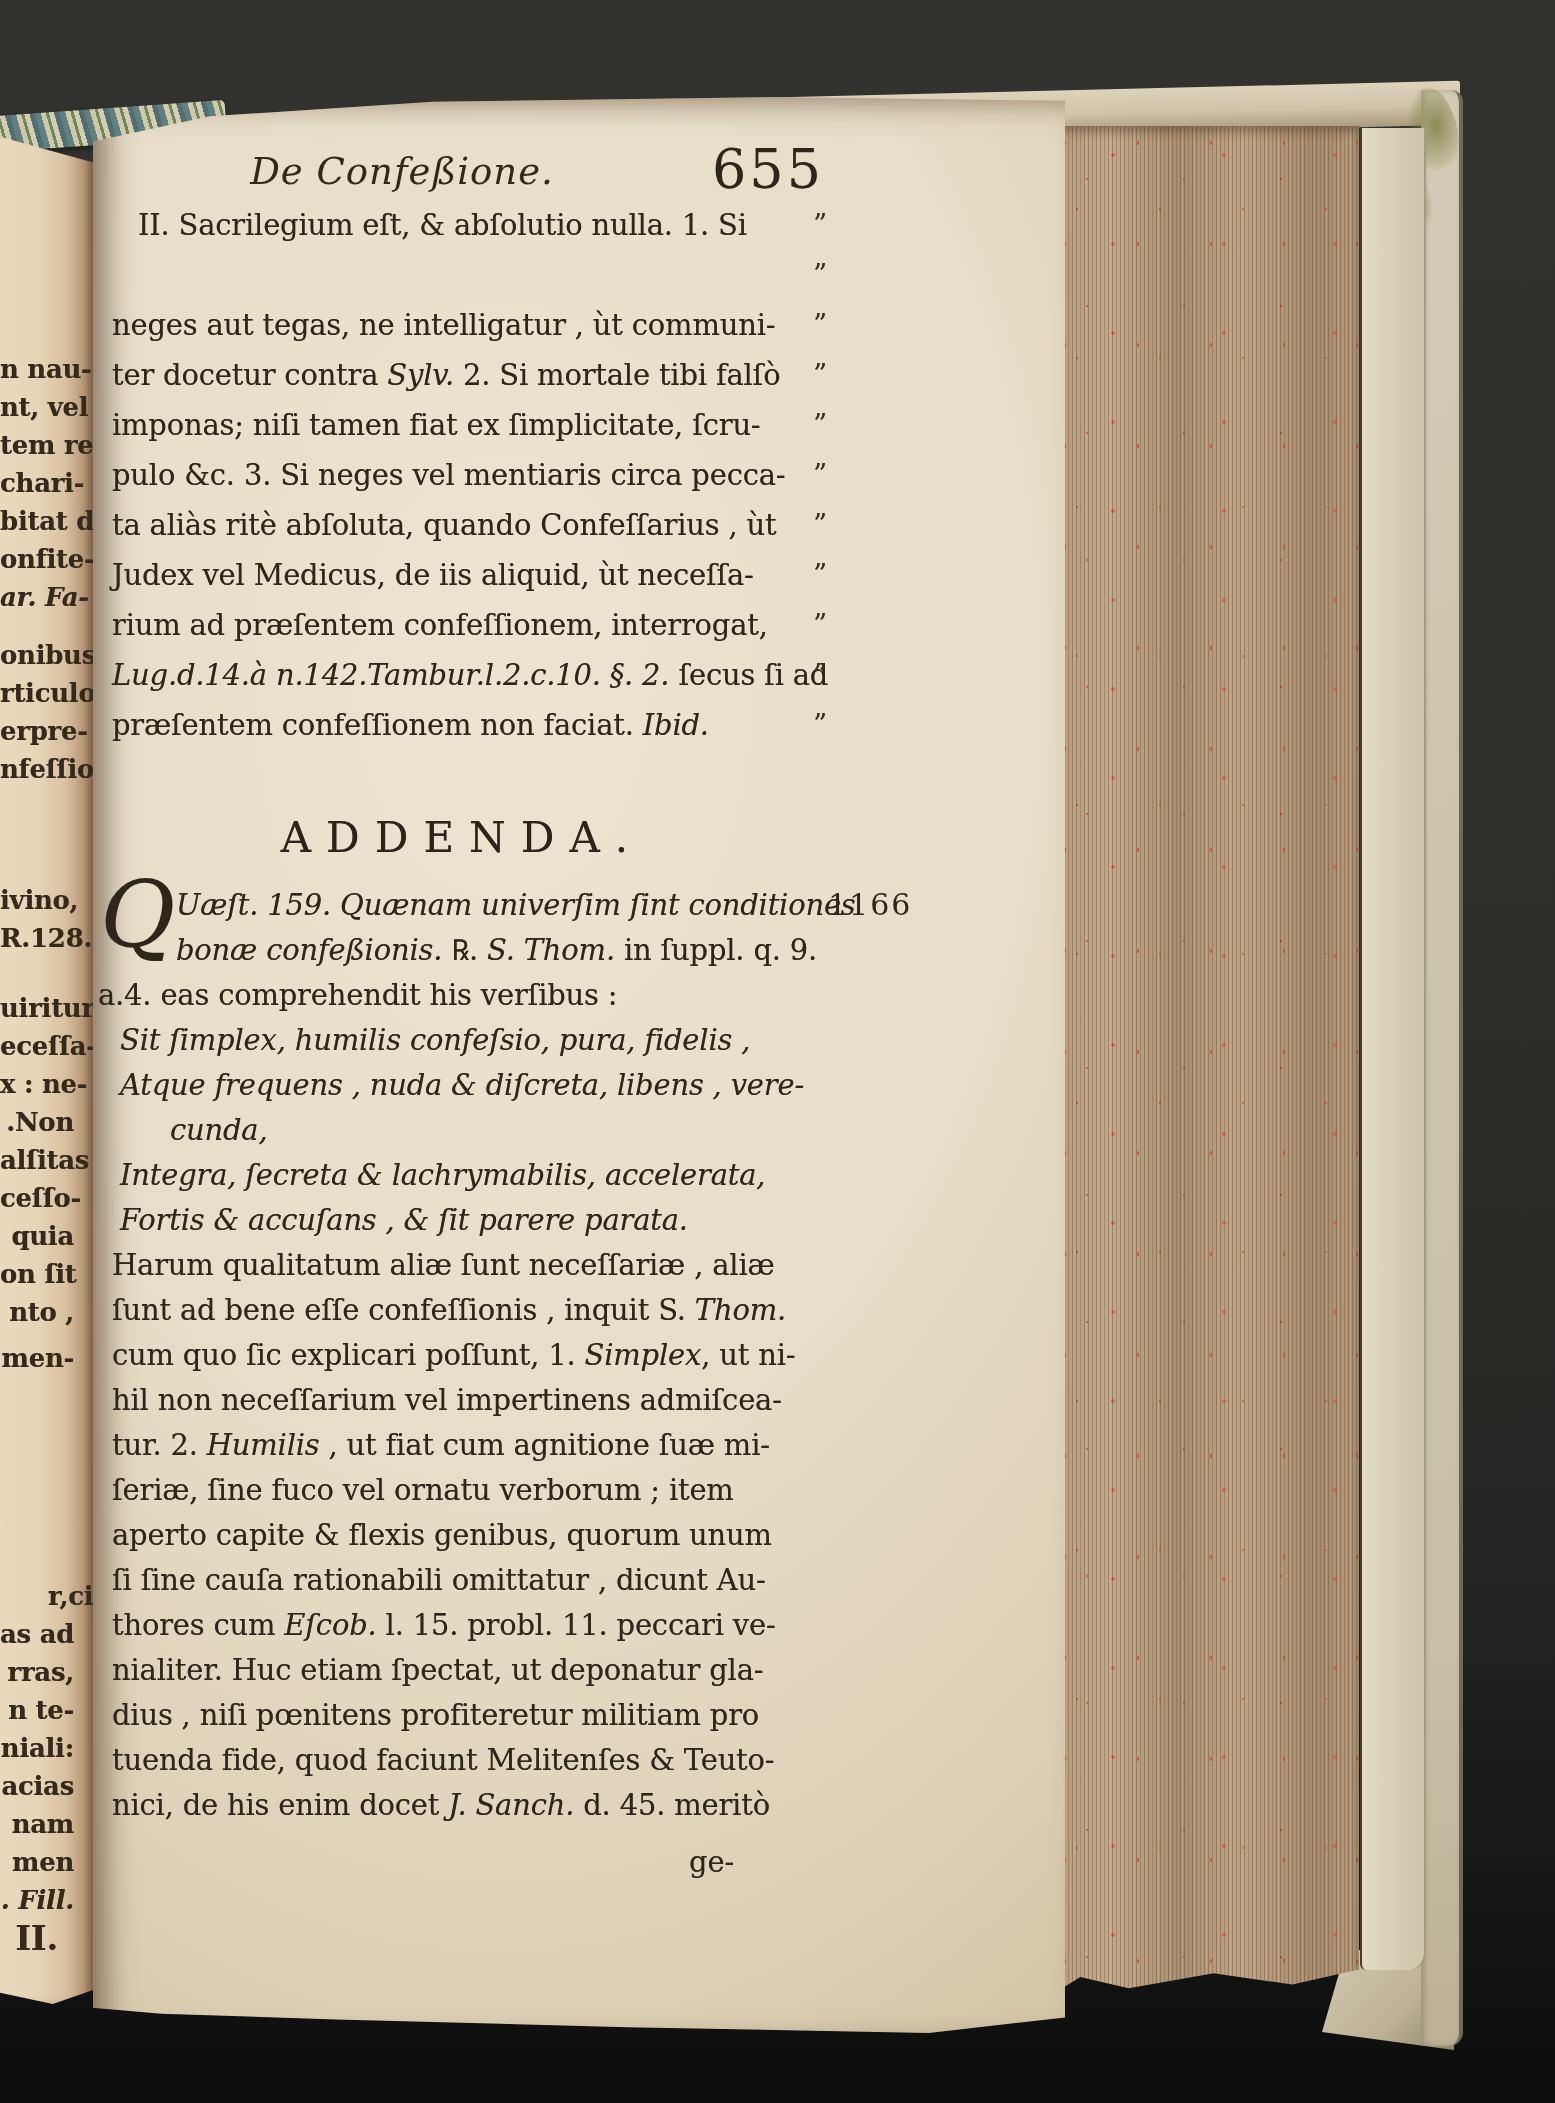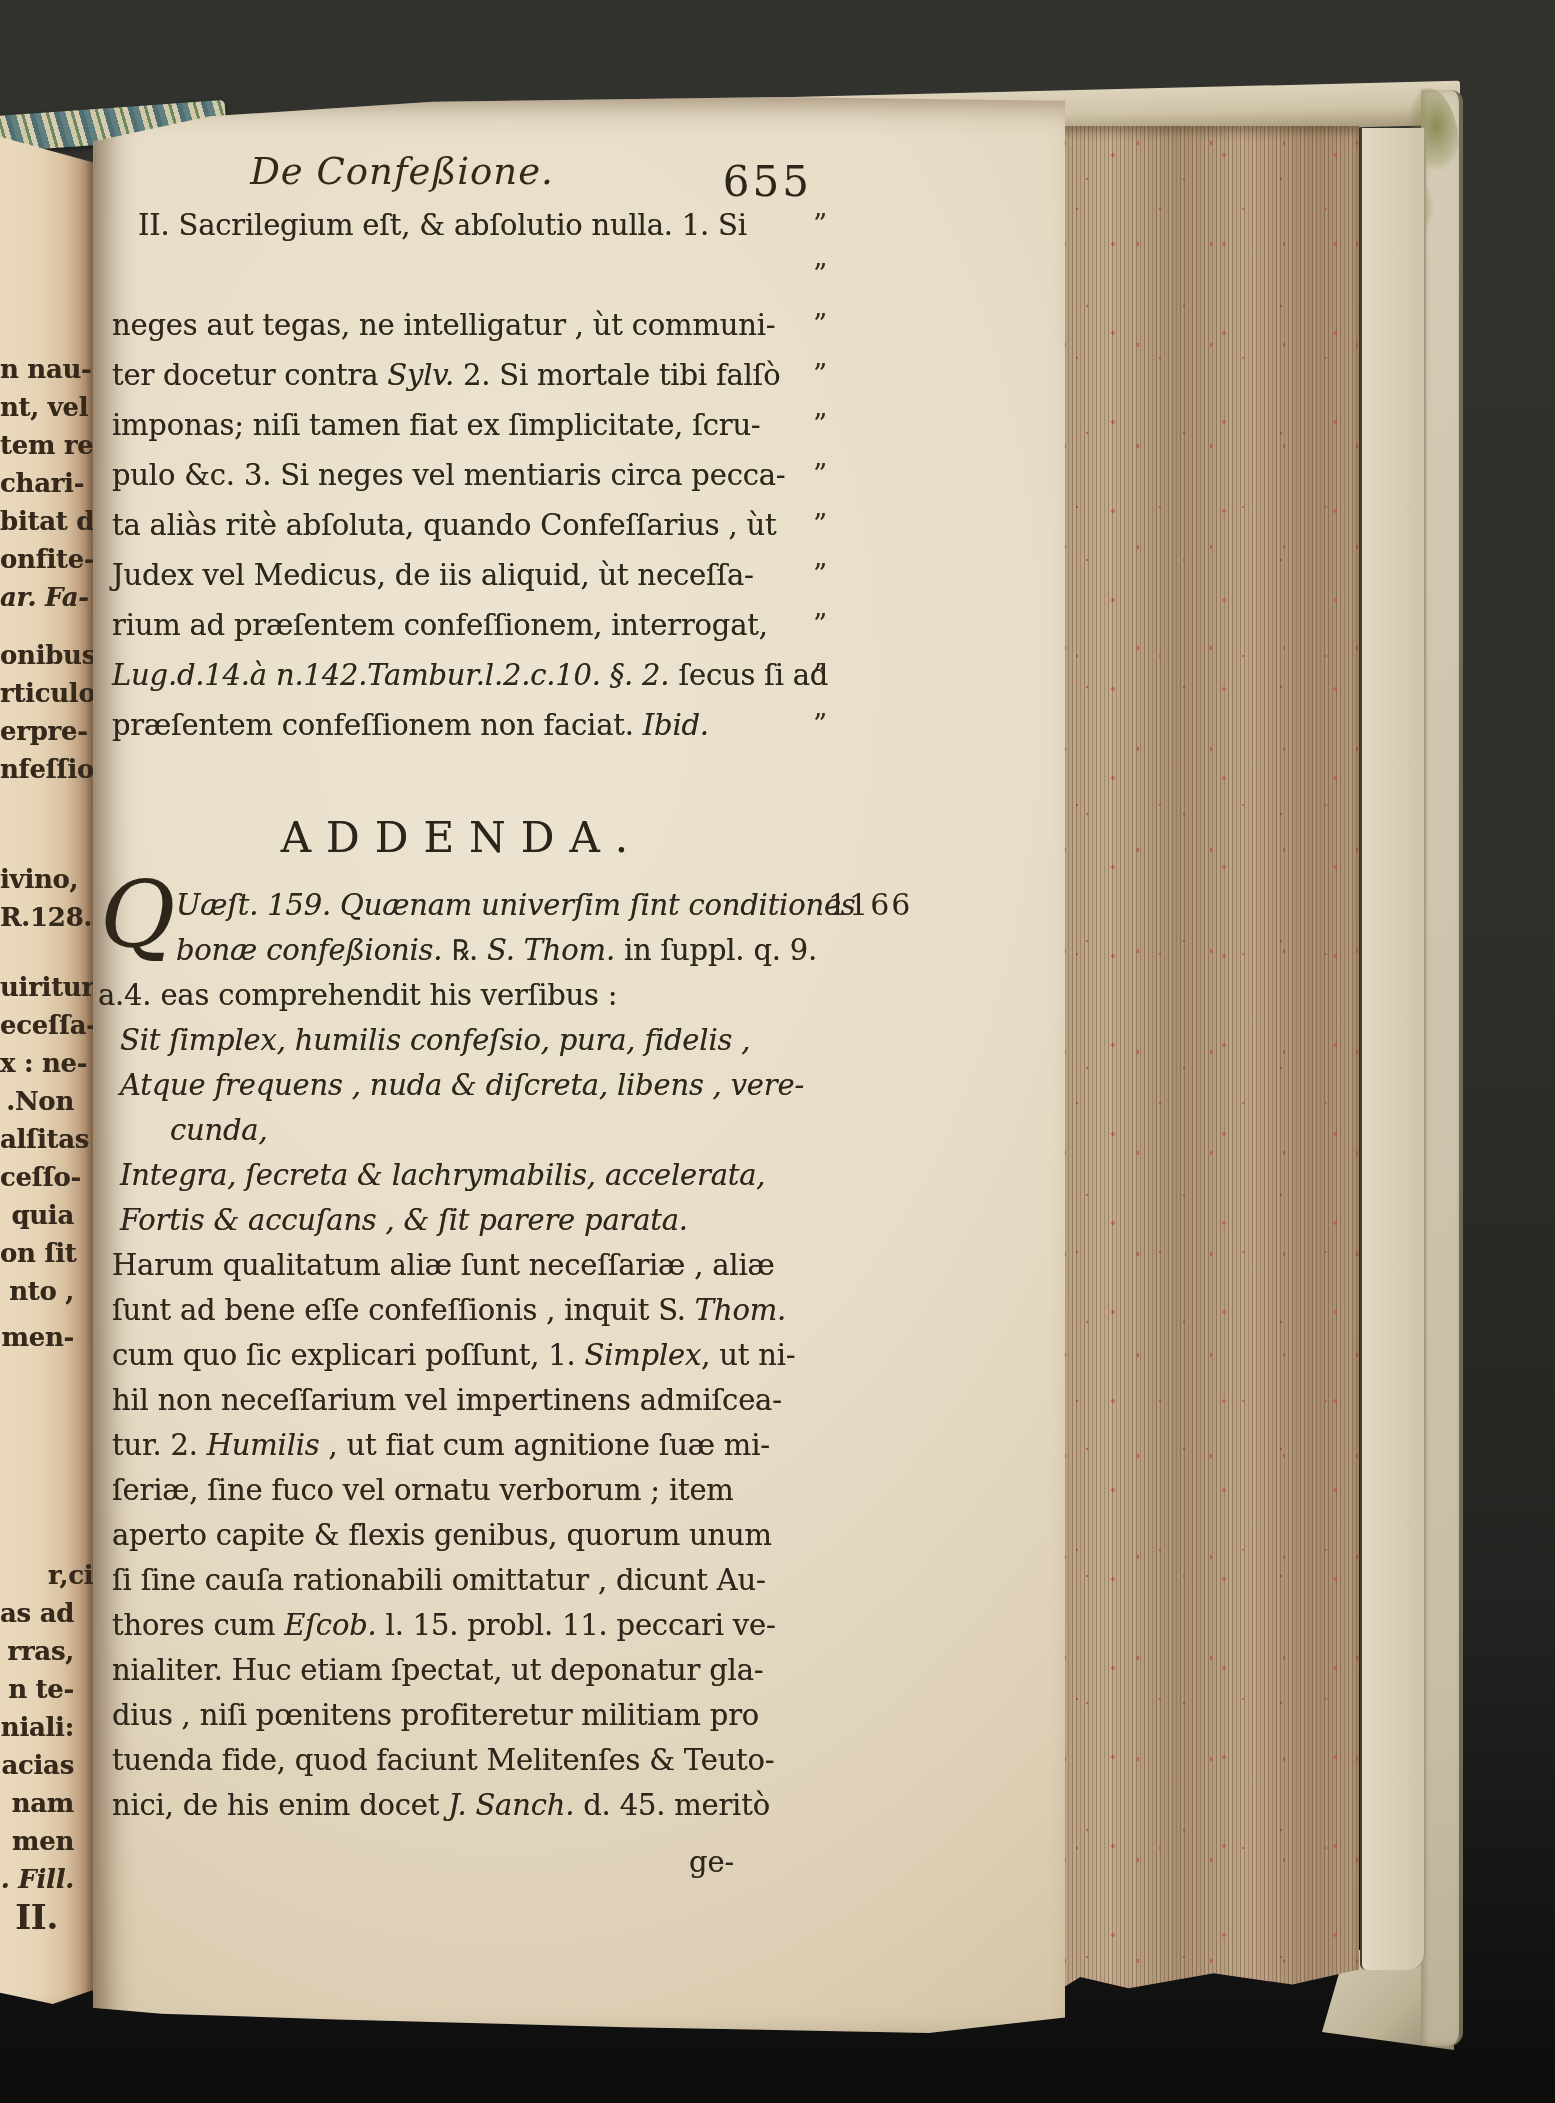--- a/index.html
+++ b/index.html
@@ -71,22 +71,22 @@
     box-shadow:inset 22px 0 30px -12px rgba(75,48,26,.55), inset 0 26px 30px -18px rgba(110,85,55,.45);
     border-left:3px solid rgba(72,48,28,.45);
   }
   
   .header{
     position:absolute;left:112px;top:146px;width:700px;height:52px;line-height:52px;
     text-align:center;padding-right:120px;box-sizing:border-box;
     font-style:italic;font-size:37px;color:#332919;letter-spacing:1px;
   }
   .pagenum{
-    position:absolute;left:712px;top:154px;width:100px;height:56px;line-height:56px;
-    text-align:right;font-size:42px;color:#2f261b;letter-spacing:3px;
+    position:absolute;left:712px;top:142px;width:100px;height:56px;line-height:56px;
+    text-align:right;font-size:54px;color:#2f261b;letter-spacing:3px;
   }
   .textcol{position:absolute;left:112px;top:200px;width:700px;color:#2f261b;font-size:29px;
     text-shadow:0 0 .6px rgba(47,38,27,.55);}
   .tline{position:relative;height:45px;line-height:45px;white-space:nowrap;letter-spacing:-.2px;}
   .tline.p1{height:50px;line-height:50px;}
   .ind{text-indent:26px;}
   .it,.tline .it{font-style:italic;}
   .rq{position:absolute;right:-12px;top:0;font-size:27px;letter-spacing:-3px;color:#3a2e20;}
   .addenda{height:66px;line-height:66px;margin-top:55px;margin-bottom:12px;text-align:center;
     font-size:42px;letter-spacing:15px;white-space:nowrap;color:#2c231a;}
@@ -124,21 +124,21 @@
         <div class="fline"><span>nt, vel</span></div>
         <div class="fline"><span>tem re-</span></div>
         <div class="fline"><span>chari-</span></div>
         <div class="fline"><span>bitat de</span></div>
         <div class="fline"><span>onfite-</span></div>
         <div class="fline it"><span>ar. Fa-</span></div>
         <div class="fline" style="margin-top: 20px;"><span>onibus</span></div>
         <div class="fline"><span>rticulo</span></div>
         <div class="fline"><span>erpre-</span></div>
         <div class="fline"><span>nfeſſio</span></div>
-        <div class="fline" style="margin-top: 72px;"><span>ivino,</span></div>
+        <div class="fline" style="margin-top: 93px;"><span>ivino,</span></div>
         <div class="fline"><span>R.128.</span></div>
         <div class="fline" style="margin-top: 32px;"><span>uiritur</span></div>
         <div class="fline"><span>eceſſa-</span></div>
         <div class="fline"><span>x : ne-</span></div>
         <div class="fline"><span>.Non</span></div>
         <div class="fline"><span>alſitas</span></div>
         <div class="fline"><span>ceſſo-</span></div>
         <div class="fline"><span>quia</span></div>
         <div class="fline"><span>on ſit</span></div>
         <div class="fline"><span>nto ,</span></div>

